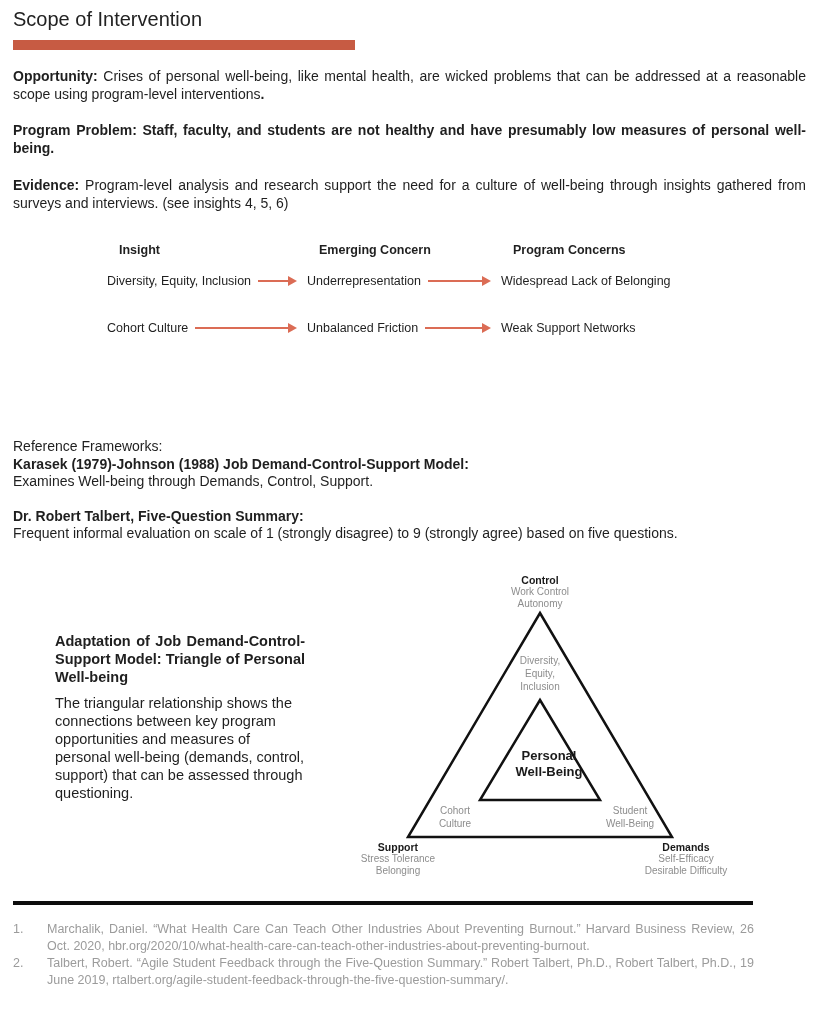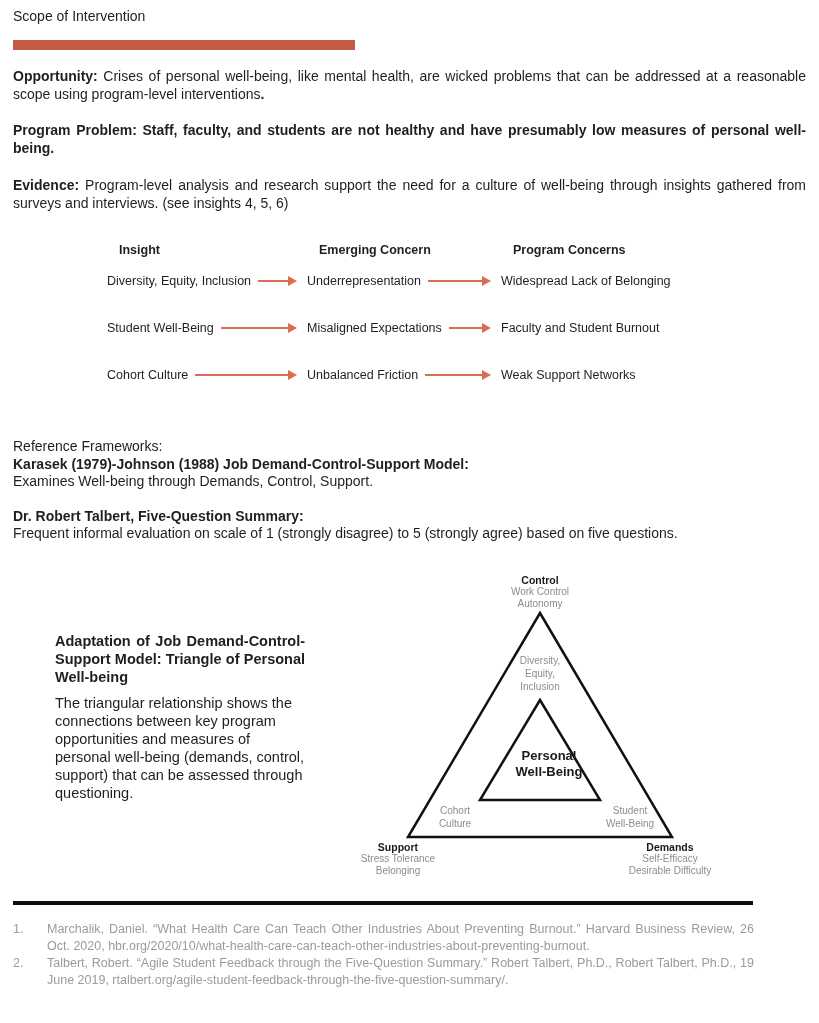--- a/index.html
+++ b/index.html
@@ -7,21 +7,21 @@
     --arrow: #db6c55;
     --ink: #1f1f1f;
     --muted: #8d8d8d;
     --footnote: #9b9b9b;
   }
   * { margin:0; padding:0; box-sizing:border-box; }
   html,body { background:#ffffff; }
   body { font-family:"Liberation Sans","DejaVu Sans",sans-serif; color:var(--ink); }
   .page { position:relative; width:819px; height:1023px; background:#ffffff; overflow:hidden; }
 
-  .title { position:absolute; left:13px; top:8px; font-size:14px; color:#222; }
+  .title { position:absolute; left:13px; top:8px; font-size:20px; color:#222; }
   .accent-bar { position:absolute; left:13px; top:40px; width:342px; height:10px; background:var(--accent); }
 
   .para { position:absolute; left:13px; width:793px; font-size:14px; line-height:18px; text-align:justify; }
   .para b { font-weight:bold; }
   .p-opportunity { top:67px; }
   .p-problem { top:121px; font-weight:bold; }
   .p-evidence { top:176px; }
 
   
   .insight-table { position:absolute; left:107px; top:243px; width:606px; font-size:12.5px; }
@@ -55,21 +55,21 @@
   .dl-sub { font-size:10px; line-height:12px; color:var(--muted); }
   .dl-gray { font-size:10px; line-height:13px; color:var(--muted); }
   .dl-center { font-weight:bold; font-size:13px; line-height:16px; color:#1a1a1a; }
 
   .lbl-control { left:190px; top:2px; }
   .lbl-dei { left:190px; top:82px; }
   .lbl-pwb { left:199px; top:176px; }
   .lbl-cohort { left:105px; top:232px; }
   .lbl-student { left:280px; top:232px; }
   .lbl-support { left:48px; top:269px; }
-  .lbl-demands { left:320px; top:269px; }
+  .lbl-demands { left:336px; top:269px; }
 
   
   .divider { position:absolute; left:13px; top:901px; width:740px; height:4px; background:#0d0d0d; }
   .footnotes { position:absolute; left:13px; top:921px; width:741px; color:var(--footnote); font-size:12.5px; line-height:17px; }
   .fn { display:flex; }
   .fn .num { width:34px; flex:0 0 34px; }
   .fn .txt { flex:1; text-align:justify; }
 </style>
 </head>
 <body>
@@ -99,33 +99,20 @@
       </span>
       <span class="c2 cell">
         <span class="lbl">Underrepresentation</span>
         <span class="arrow"></span>
       </span>
       <span class="c3 cell">
         <span class="lbl">Widespread Lack of Belonging</span>
       </span>
     </div>
 
-    <div class="itr body-row">
-      <span class="c1 cell">
-        <span class="lbl">Student Well-Being</span>
-        <span class="arrow"></span>
-      </span>
-      <span class="c2 cell">
-        <span class="lbl">Misaligned Expectations</span>
-        <span class="arrow"></span>
-      </span>
-      <span class="c3 cell">
-        <span class="lbl">Faculty and Student Burnout</span>
-      </span>
-    </div>
 
     <div class="itr body-row">
       <span class="c1 cell">
         <span class="lbl">Cohort Culture</span>
         <span class="arrow"></span>
       </span>
       <span class="c2 cell">
         <span class="lbl">Unbalanced Friction</span>
         <span class="arrow"></span>
       </span>
@@ -134,21 +121,21 @@
       </span>
     </div>
   </div>
 
   <div class="frameworks">
     <div>Reference Frameworks:</div>
     <div class="bold">Karasek (1979)-Johnson (1988) Job Demand-Control-Support Model:</div>
     <div>Examines Well-being through Demands, Control, Support.</div>
     <div class="gap"></div>
     <div class="bold">Dr. Robert Talbert, Five-Question Summary:</div>
-    <div>Frequent informal evaluation on scale of 1 (strongly disagree) to 5 (strongly agree) based on five questions.</div>
+    <div>Frequent informal evaluation on scale of 1 (strongly disagree) to 9 (strongly agree) based on five questions.</div>
   </div>
 
   <div class="adaptation">
     <div class="heading">Adaptation of Job Demand-Control-Support Model: Triangle of Personal Well-being</div>
     <div class="body-text">The triangular relationship shows the connections between key program opportunities and measures of personal well-being (demands, control, support) that can be assessed through questioning.</div>
   </div>
 
   <div class="diagram">
     <svg width="380" height="315" viewBox="0 0 380 315">
       <polygon class="tri" points="190,41 322,265 58,265"></polygon>

